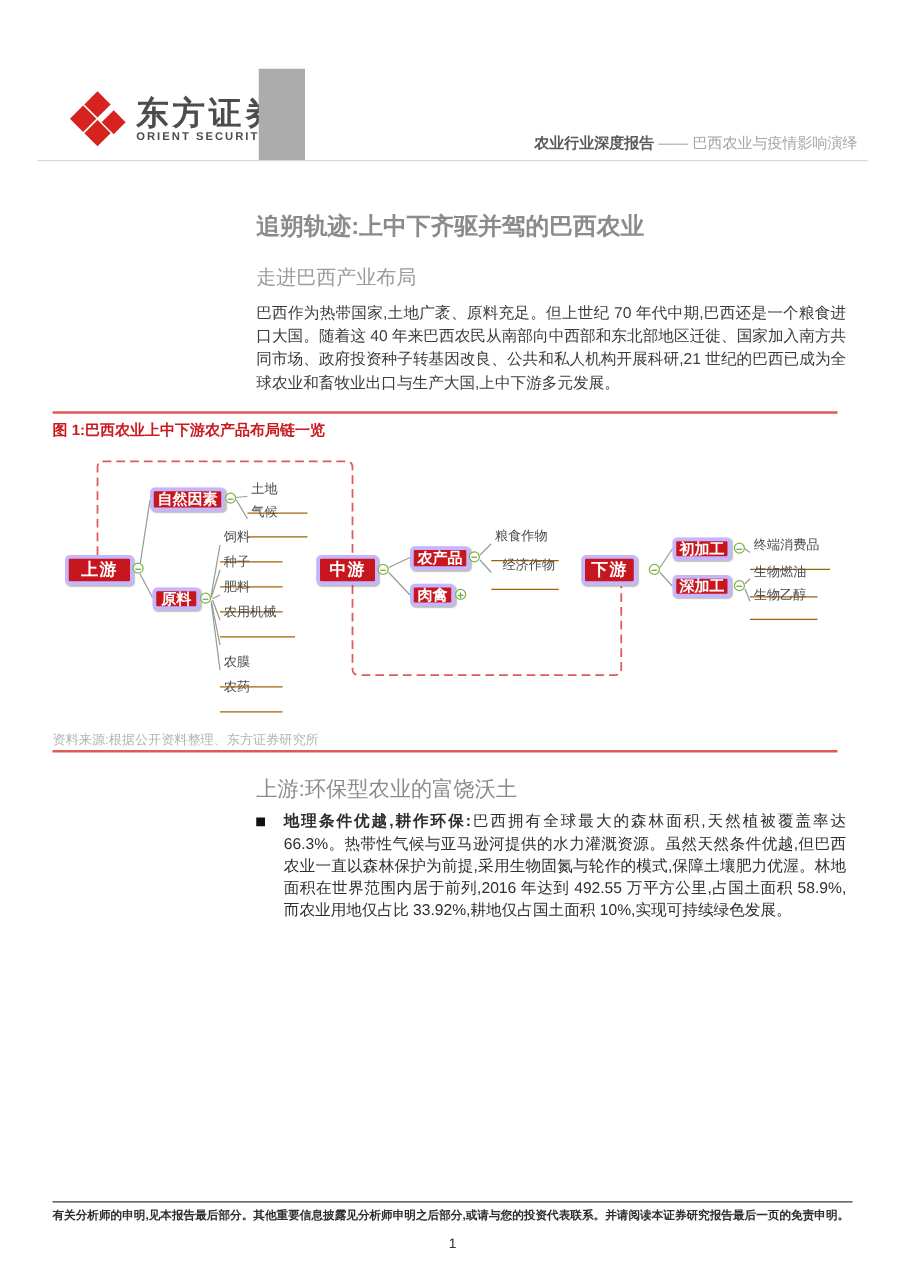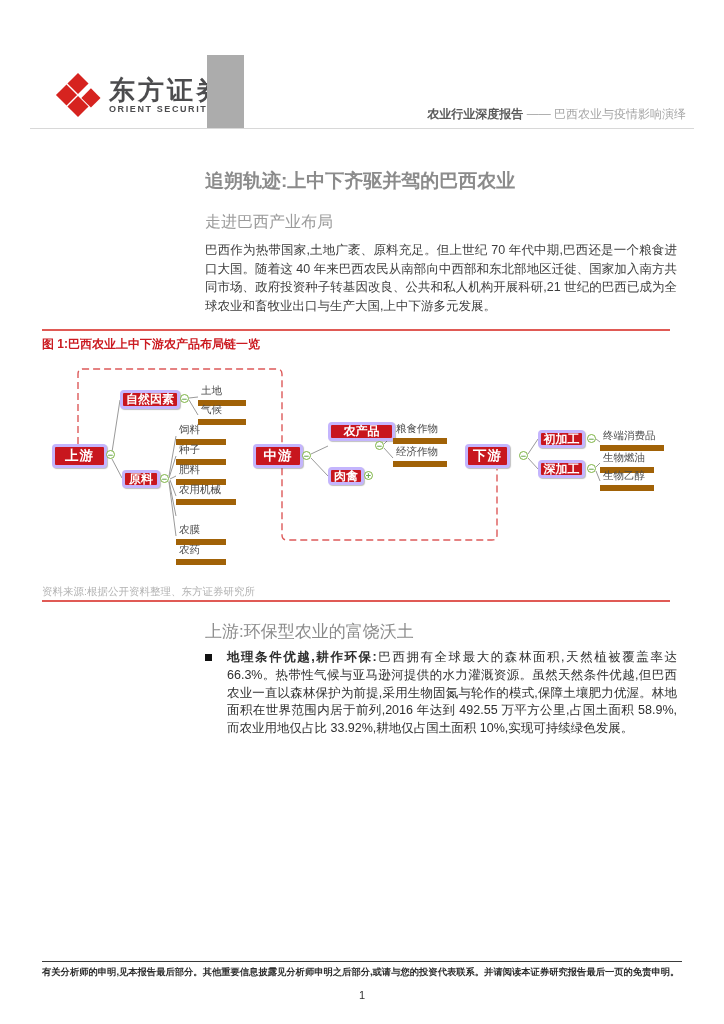--- a/index.html
+++ b/index.html
@@ -32,22 +32,22 @@
   .fig-source{position:absolute;left:42px;top:585px;font-size:10.5px;color:#b3b3b3;}
   .fig-rule-bottom{position:absolute;left:42px;top:600px;width:628px;height:2px;background:#e05a55;}
   
   .diagram{position:absolute;left:42px;top:358px;width:640px;height:205px;}
   .diagram svg{position:absolute;left:0;top:0;}
   .node{position:absolute;background:#c8161e;border:3px solid #c4b5fd;border-radius:4px;color:#fff;
         font-weight:bold;display:flex;align-items:center;justify-content:center;box-sizing:border-box;
         box-shadow:1px 1px 1px rgba(0,0,0,.25);z-index:2;}
   .node-main{font-size:13.5px;letter-spacing:1px;}
   .node-sub{font-size:12px;}
-  .leaf{position:absolute;font-size:10.5px;color:#4a4a4a;border-bottom:6px solid #a16207;
-        padding:1px 3px 2px;box-sizing:border-box;z-index:2;white-space:nowrap;}
+  .leaf{position:absolute;font-size:10.5px;color:#4a4a4a;border-bottom:1px solid #a16207;
+        padding:1px 3px 12px;box-sizing:border-box;z-index:2;white-space:nowrap;}
   .toggle{position:absolute;width:9px;height:9px;border:1px solid #7cb342;border-radius:50%;
           background:#fff;color:#6aa84f;font-size:9px;line-height:8px;text-align:center;
           box-sizing:border-box;z-index:3;font-weight:bold;}
   
   .footer-rule{position:absolute;left:42px;top:961px;width:640px;height:1px;background:#3a3a3a;}
   .footer-text{position:absolute;left:42px;top:966px;width:640px;font-size:9.3px;font-weight:bold;color:#2e2e2e;}
   .page-num{position:absolute;left:0;top:989px;width:724px;text-align:center;font-size:11px;color:#333;}
 </style>
 </head>
 <body>
@@ -106,35 +106,35 @@
         <line x1="554" y1="113" x2="558" y2="123"></line>
       </g>
     </svg>
 
     <div class="node node-main" style="left:10px;top:86px;width:55px;height:24px;">上游</div>
     <div class="node node-main" style="left:211px;top:86px;width:50px;height:24px;">中游</div>
     <div class="node node-main" style="left:423px;top:86px;width:45px;height:24px;text-align:right;">下游</div>
 
     <div class="node node-sub" style="left:78px;top:32px;width:60px;height:19px;">自然因素</div>
     <div class="node node-sub" style="left:80px;top:112px;width:38px;height:18px;">原料</div>
-    <div class="node node-sub" style="left:286px;top:64px;width:67px;height:19px;">农产品</div>
+    <div class="node node-sub" style="left:286px;top:79px;width:48px;height:19px;">农产品</div>
     <div class="node node-sub" style="left:286px;top:109px;width:36px;height:18px;">肉禽</div>
     <div class="node node-sub" style="left:496px;top:72px;width:47px;height:18px;">初加工</div>
     <div class="node node-sub" style="left:496px;top:102px;width:47px;height:18px;">深加工</div>
 
     <div class="leaf" style="left:156px;top:25px;width:48px;">土地</div>
     <div class="leaf" style="left:156px;top:44px;width:48px;">气候</div>
     <div class="leaf" style="left:134px;top:64px;width:50px;">饲料</div>
     <div class="leaf" style="left:134px;top:84px;width:50px;">种子</div>
     <div class="leaf" style="left:134px;top:104px;width:50px;">肥料</div>
     <div class="leaf" style="left:134px;top:124px;width:60px;">农用机械</div>
     <div class="leaf" style="left:134px;top:144px;width:50px;margin-top:40px;">农药</div>
     <div class="leaf" style="left:134px;top:164px;width:50px;">农膜</div>
     <div class="leaf" style="left:351px;top:63px;width:54px;">粮食作物</div>
-    <div class="leaf" style="left:351px;top:86px;width:54px;">经济作物</div>
+    <div class="leaf" style="left:351px;top:86px;width:54px;text-align:right;">经济作物</div>
     <div class="leaf" style="left:558px;top:70px;width:64px;font-family:Liberation Mono, monospace;">终端消费品</div>
     <div class="leaf" style="left:558px;top:92px;width:54px;">生物燃油</div>
     <div class="leaf" style="left:558px;top:110px;width:54px;">生物乙醇</div>
 
     <div class="toggle" style="left:64px;top:92px;">−</div>
     <div class="toggle" style="left:138px;top:36px;">−</div>
     <div class="toggle" style="left:118px;top:116px;">−</div>
     <div class="toggle" style="left:260px;top:93px;">−</div>
     <div class="toggle" style="left:333px;top:83px;">−</div>
     <div class="toggle" style="left:322px;top:113px;">+</div>

